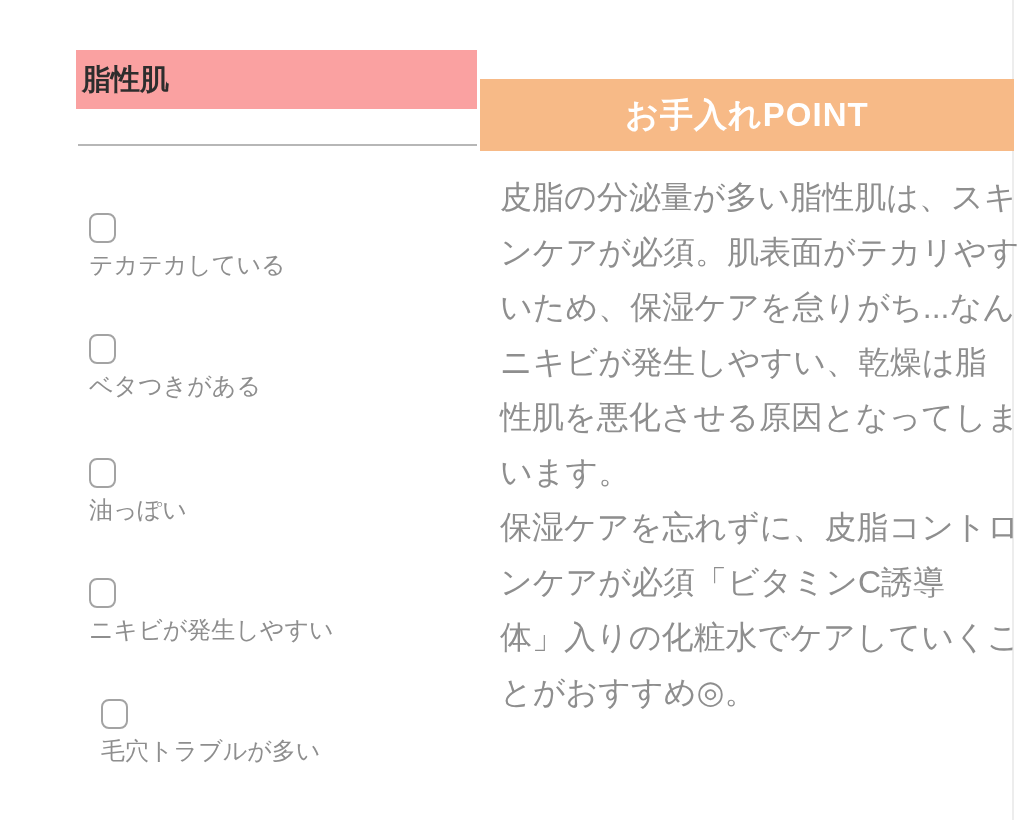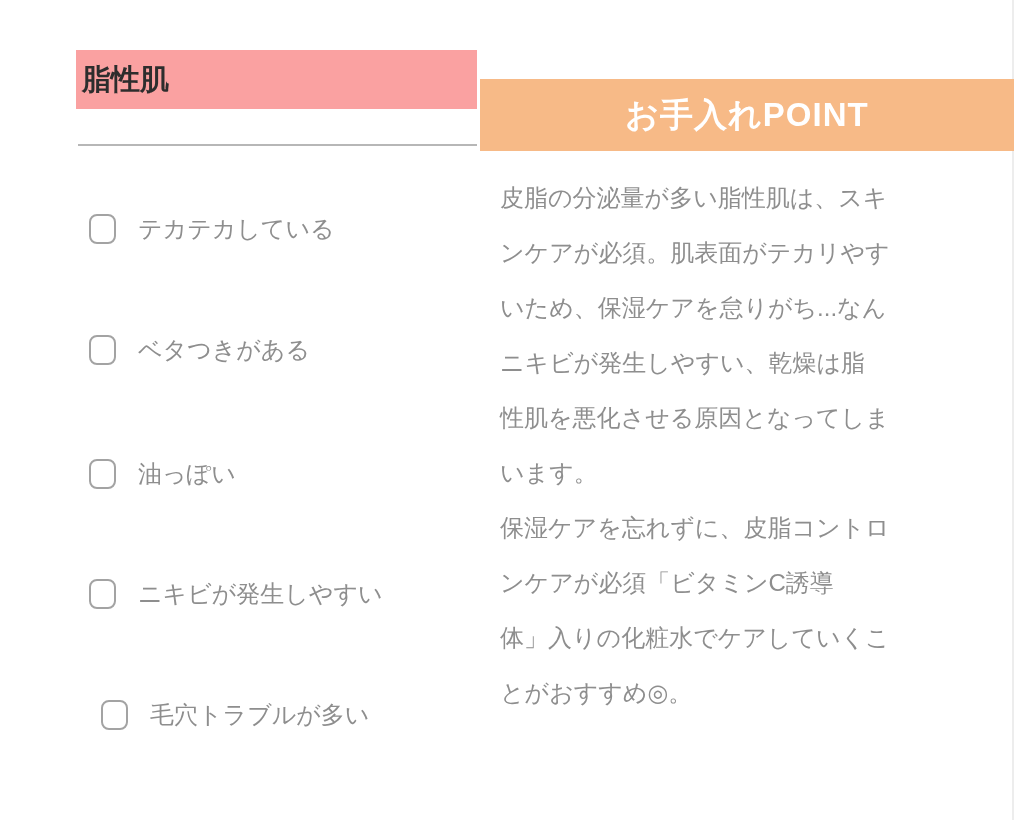--- a/index.html
+++ b/index.html
@@ -70,22 +70,23 @@
     color: var(--header_white, #ffffff);
     letter-spacing: 1px;
     white-space: nowrap;
   }
   
   .check-row {
     position: absolute;
     left: 89px;
     height: 32px;
     display: flex;
-    align-items: center;
-    gap: 22px;
+    align-items: flex-start;
+    gap: 6px;
+    flex-direction: column;
   }
   .checkbox {
     flex: none;
     width: 27px;
     height: 30px;
     box-sizing: border-box;
     border: 2px solid var(--checkbox_border, #a3a3a3);
     border-radius: 8px;
     background: #ffffff;
     cursor: pointer;
@@ -103,21 +104,21 @@
   
   .point-body {
     position: absolute;
     left: 500px;
     top: 170px;
     width: 515px;
   }
   .tline {
     height: 55px;
     line-height: 55px;
-    font-size: 24px;
+    font-size: 32px;
     color: var(--body_text, #8e8e8e);
     white-space: nowrap;
   }
 </style>
 </head>
 <body>
 
 <div class="page">
 
   <div class="right-edge-line"></div>

